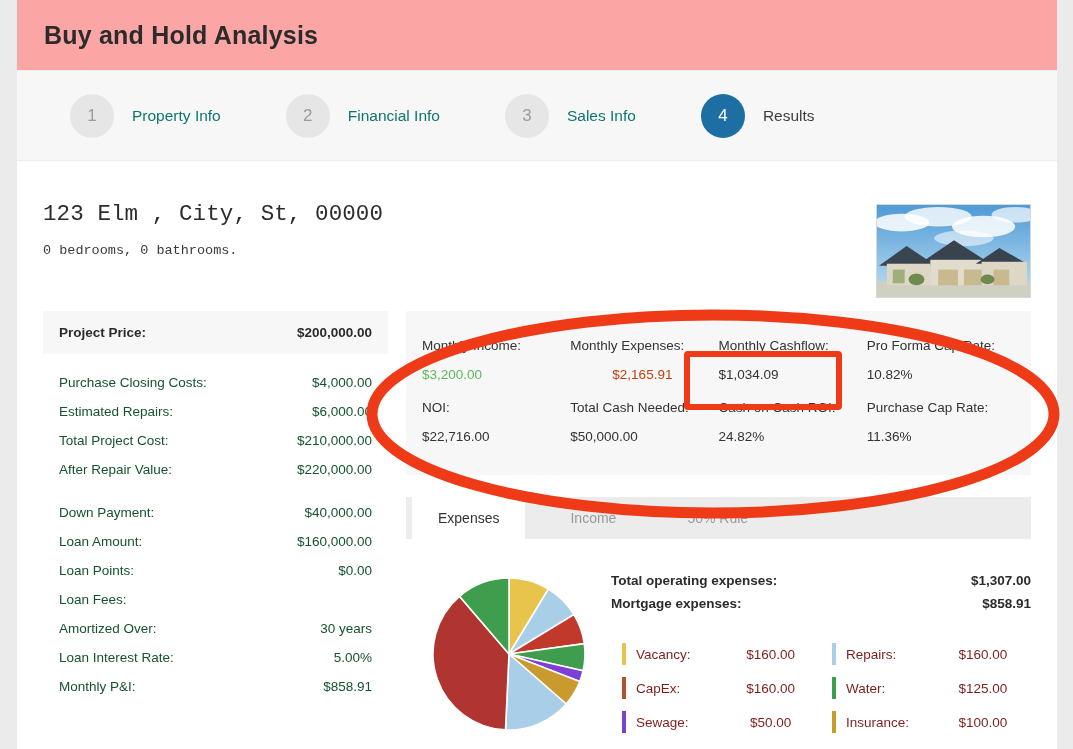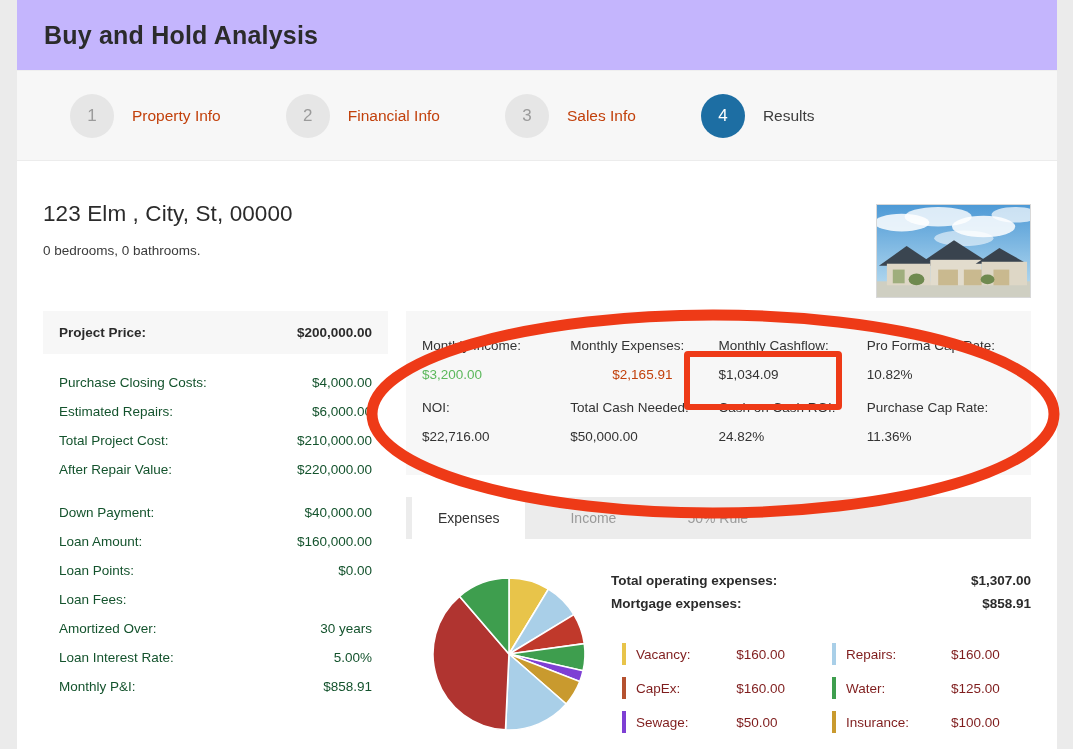--- a/index.html
+++ b/index.html
@@ -11,21 +11,21 @@
   }
   #page { position: relative; width: 1073px; height: 749px; }
 
   .card {
     position: absolute; left: 17px; top: 0; width: 1040px; min-height: 749px;
     background: #ffffff;
   }
 
   
   .page-header {
-    height: 71px; background: #c4b5fd;
+    height: 71px; background: #fca5a5;
     display: flex; align-items: center; padding-left: 27px;
     border-bottom: 1px solid #efefef;
   }
   .page-title {
     font-size: 25px; font-weight: bold; color: #2b2b2b; letter-spacing: .2px;
   }
 
   
   .steps {
     height: 90px; background: #f7f7f7;
@@ -33,27 +33,27 @@
     border-bottom: 1px solid #ececec;
   }
   .step { display: flex; align-items: center; margin-right: 65px; }
   .step-bubble {
     width: 44px; height: 44px; border-radius: 50%;
     background: #e6e6e6; color: #9b9b9b;
     display: flex; align-items: center; justify-content: center;
     font-size: 17px; margin-right: 18px; flex: none;
   }
   .step.active .step-bubble { background: #1d6ea3; color: #ffffff; }
-  .step-label { font-size: 15.5px; color: #c2410c; white-space: nowrap; }
+  .step-label { font-size: 15.5px; color: #0f766e; white-space: nowrap; }
   .step.active .step-label { color: #3d3d3d; }
 
   
   .body-wrap { padding: 40px 26px 0 26px; }
 
-  .prop-head { position: relative; height: 92px; }
+  .prop-head { position: relative; height: 92px; font-family: Liberation Mono, monospace; }
   .prop-address { font-size: 22.5px; color: #2b2b2b; letter-spacing: .1px; }
   .prop-sub { font-size: 13.5px; color: #3a3a3a; margin-top: 16px; }
 
   .prop-photo {
     position: absolute; right: 0; top: 3px; width: 155px; height: 94px;
     border: 1px solid #d8d8d8; overflow: hidden; background: #8ec2e8;
   }
   .prop-photo svg { display: block; width: 100%; height: 100%; }
 
   .columns { display: flex; margin-top: 18px; }
@@ -91,21 +91,21 @@
 
   .exp-side { flex: 1; padding-top: 16px; }
   .exp-tot { width: 100%; border-collapse: collapse; margin-bottom: 22px; }
   .exp-tot td { font-size: 13.5px; font-weight: bold; color: #2b2b2b; padding: 4px 0; }
   .exp-tot td.v { text-align: right; }
 
   .exp-grid { display: flex; }
   .exp-col { flex: 1; }
   .exp-col table { width: 100%; border-collapse: collapse; }
   .exp-col td { font-size: 13.5px; color: #7f1d1d; padding: 6px 11px; vertical-align: middle; }
-  .exp-col td.v { text-align: left; padding-right: 16px; }
+  .exp-col td.v { text-align: center; padding-right: 16px; }
   .sw { display: inline-block; width: 4px; height: 22px; vertical-align: -6px; margin-right: 10px; }
 
   
   .anno { position: absolute; pointer-events: none; }
   #oval { left: 366px; top: 308px; width: 694px; height: 212px; }
   #hlbox {
     left: 684px; top: 351px; width: 158px; height: 59px;
     border: 6px solid #ee3a17; border-radius: 4px; background: transparent;
   }
 </style>

